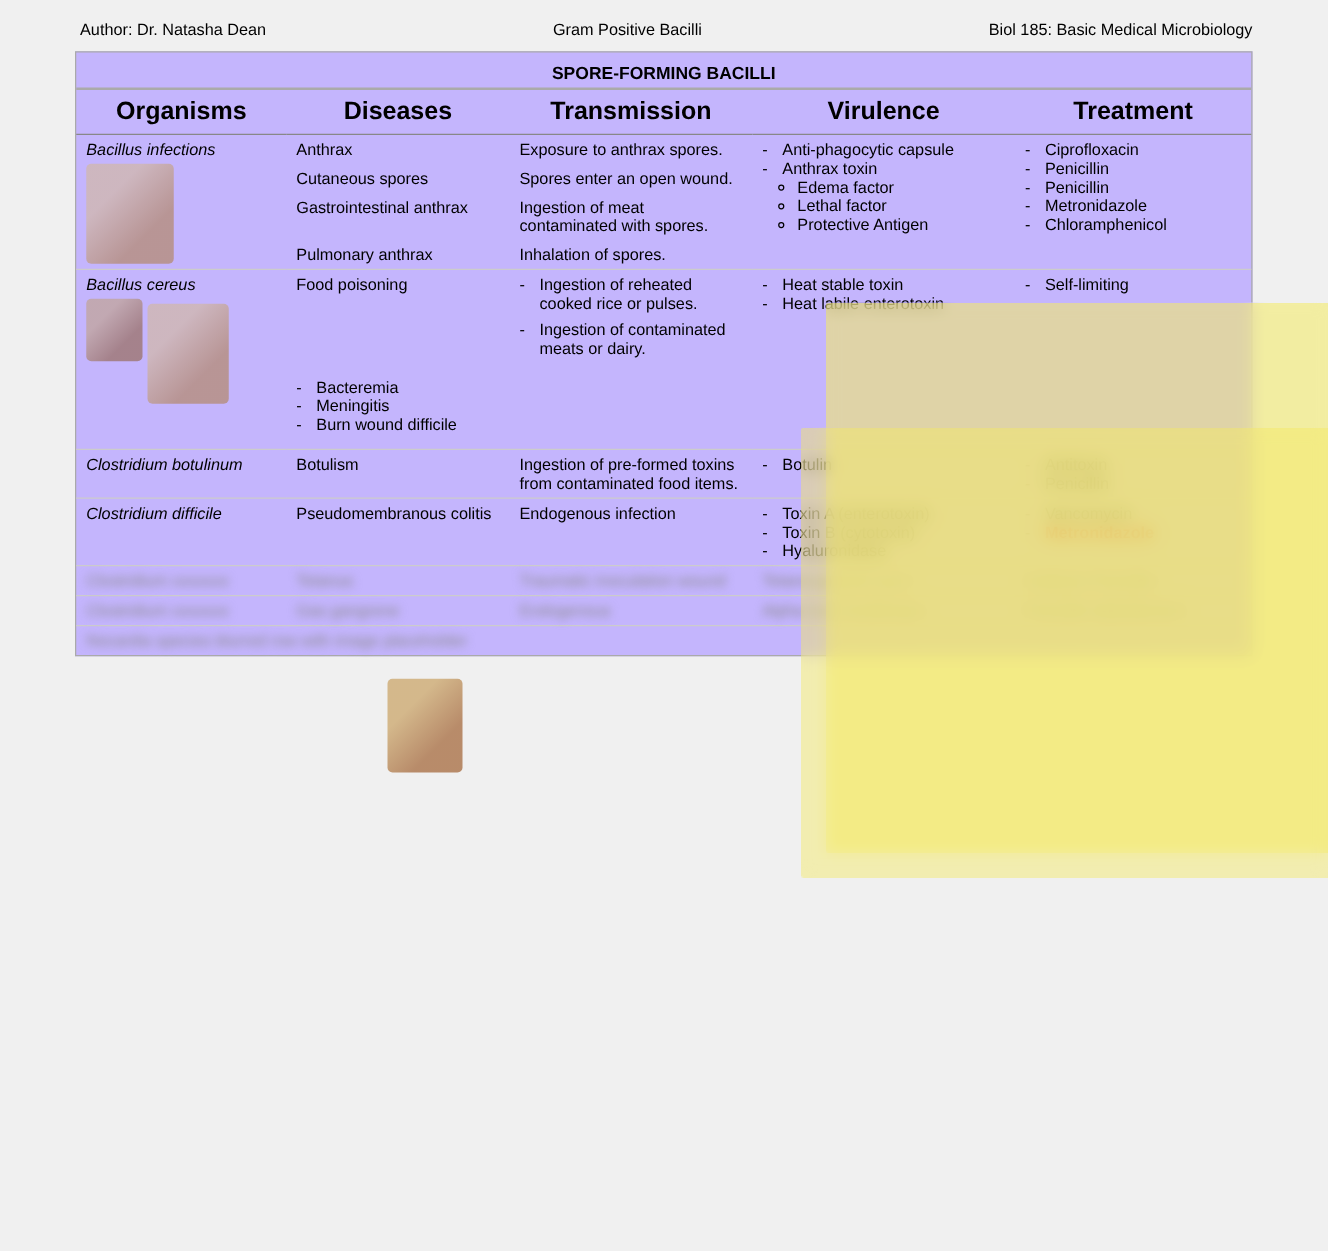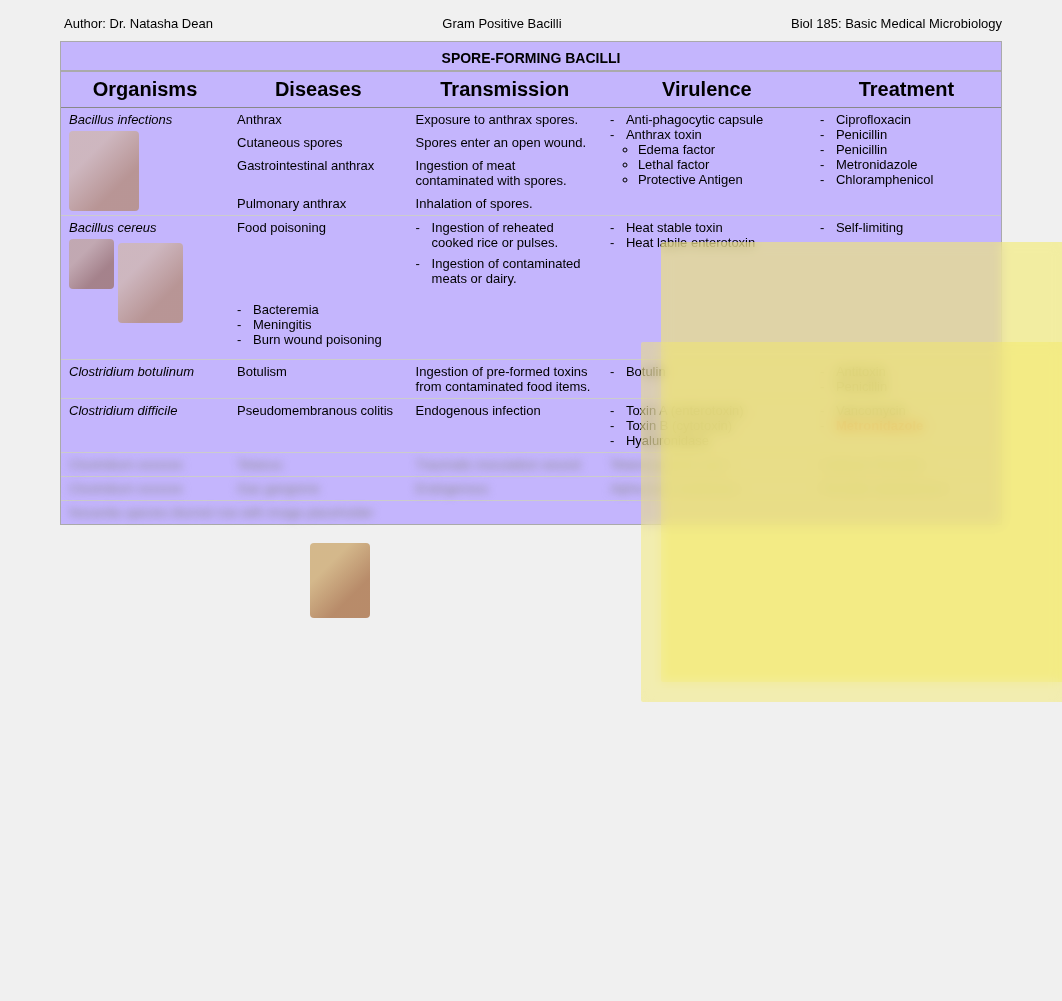--- a/index.html
+++ b/index.html
@@ -233,21 +233,21 @@
           <div class="dash-item">
               <span class="dash">-</span>
               <span>Bacteremia</span>
             </div>
           <div class="dash-item">
               <span class="dash">-</span>
               <span>Meningitis</span>
             </div>
           <div class="dash-item">
               <span class="dash">-</span>
-              <span>Burn wound poisoning</span>
+              <span>Burn wound difficile</span>
             </div>
         </td>
         <td></td>
       </tr>
       <tr>
         <td></td>
         <td></td>
       </tr>
 
       <tr class="section-row">

